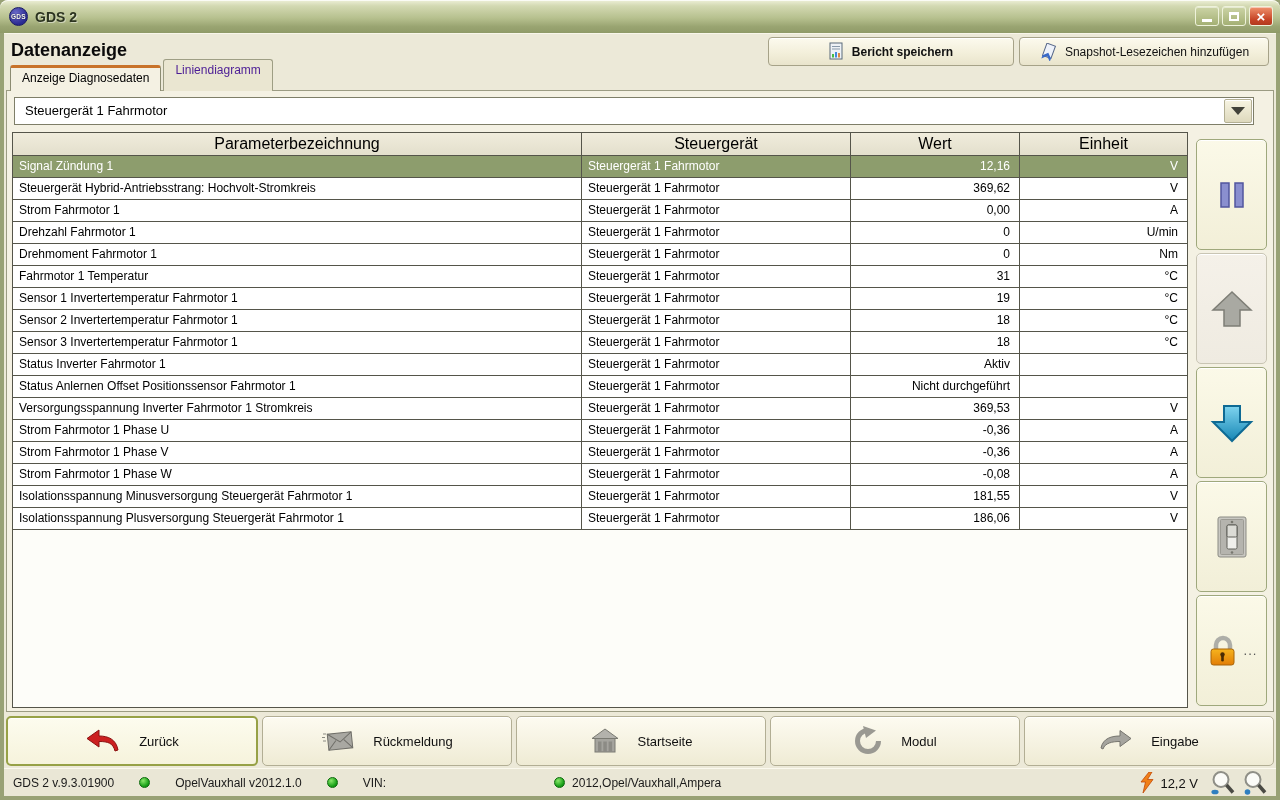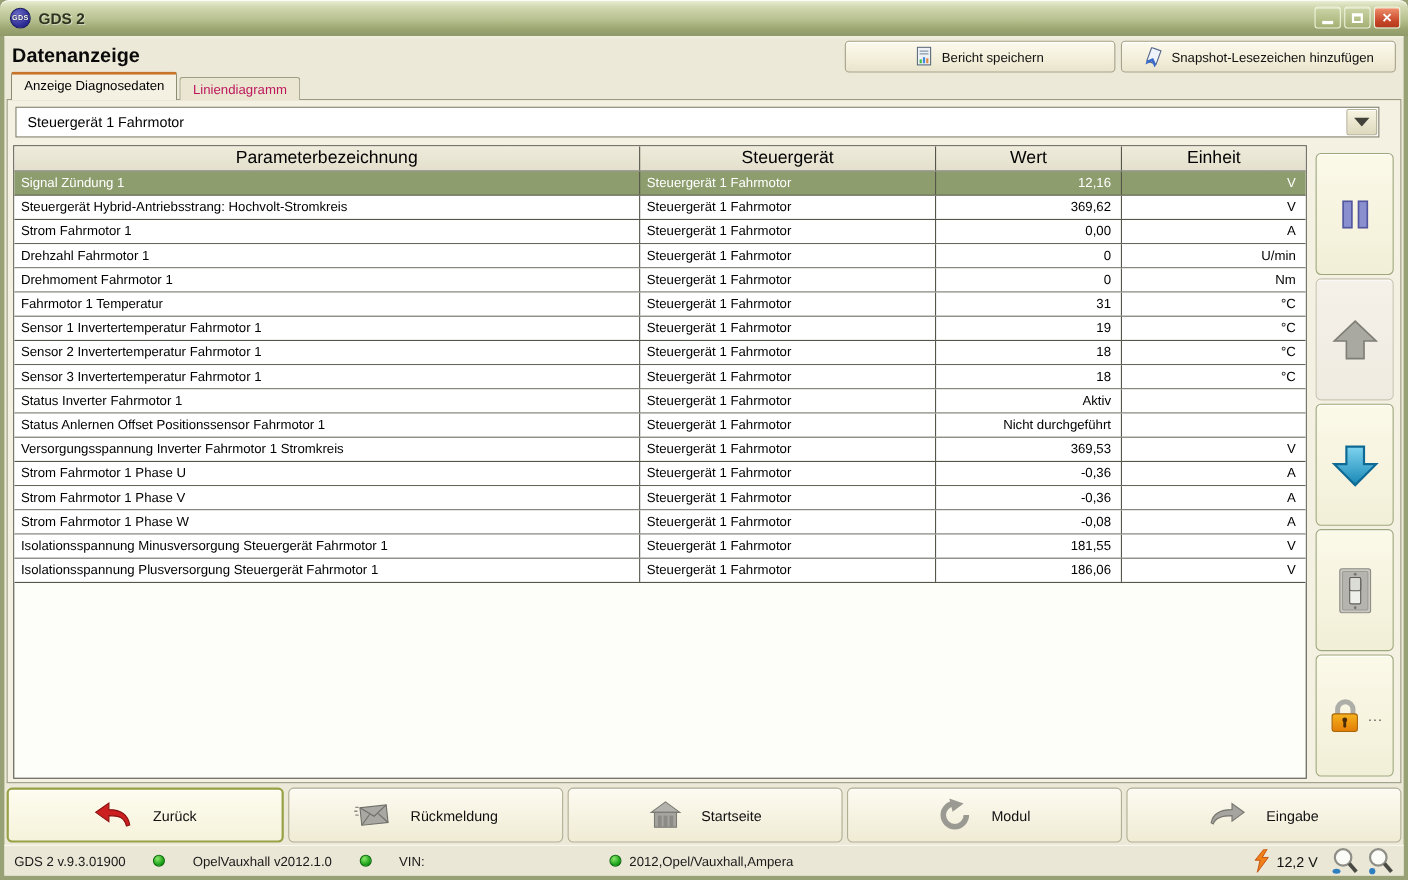--- a/index.html
+++ b/index.html
@@ -32,30 +32,30 @@
   
   .main { position:absolute; top:33px; left:4px; right:4px; bottom:4px; background:#ece9d8;
     box-shadow:inset 0 1px 0 #f8f6ea; }
 
   .page-title { position:absolute; left:7px; top:7px; font-size:18px; font-weight:bold; color:#0a0a0a; }
 
   .hdr-btn { position:absolute; top:4px; height:29px; border:1px solid #a6a288; border-radius:4px;
     background:linear-gradient(#fcfaee,#f2eed9 60%,#e9e4cc); display:flex; align-items:center;
     justify-content:center; gap:8px; font-size:12px; color:#111; cursor:default;
     box-shadow:inset 0 1px 0 #fff; }
-  .hdr-btn.save { right:262px; width:246px; }
+  .hdr-btn.save { right:262px; width:246px;font-weight:bold; }
   .hdr-btn.snapshot { right:7px; width:250px; }
 
   
   .tabs { position:absolute; left:6px; top:32px; height:26px; display:flex; align-items:flex-end; z-index:3; }
   .tab { font-size:12px; padding:0 11px; border-radius:3px 3px 0 0; cursor:default; }
   .tab.active { background:#f4f1e3; border:1px solid #8c8c72; border-bottom:none;
     border-top:3px solid #c8732a; height:26px; line-height:21px; z-index:3; }
   .tab.inactive { background:#eae6d1; border:1px solid #9e9e84; border-bottom:none;
-    height:21px; line-height:20px; margin-left:2px; color:#be185d; }
+    height:32px; line-height:20px; margin-left:2px; color:#4c1d95; }
 
   .tab-box { position:absolute; left:2px; right:2px; top:57px; bottom:84px;
     background:#f4f1e3; border:1px solid #9b9b83; z-index:1; }
 
   
   .combo { position:absolute; left:7px; right:19px; top:6px; height:28px; background:#fff;
     border:1px solid #7e7e68; }
   .combo-text { line-height:26px; padding-left:10px; font-size:13px; color:#000; }
   .combo-btn { position:absolute; right:1px; top:1px; bottom:1px; width:28px;
     background:linear-gradient(#f7f4e2,#ded9bd); border:1px solid #b3af93; border-radius:2px;

